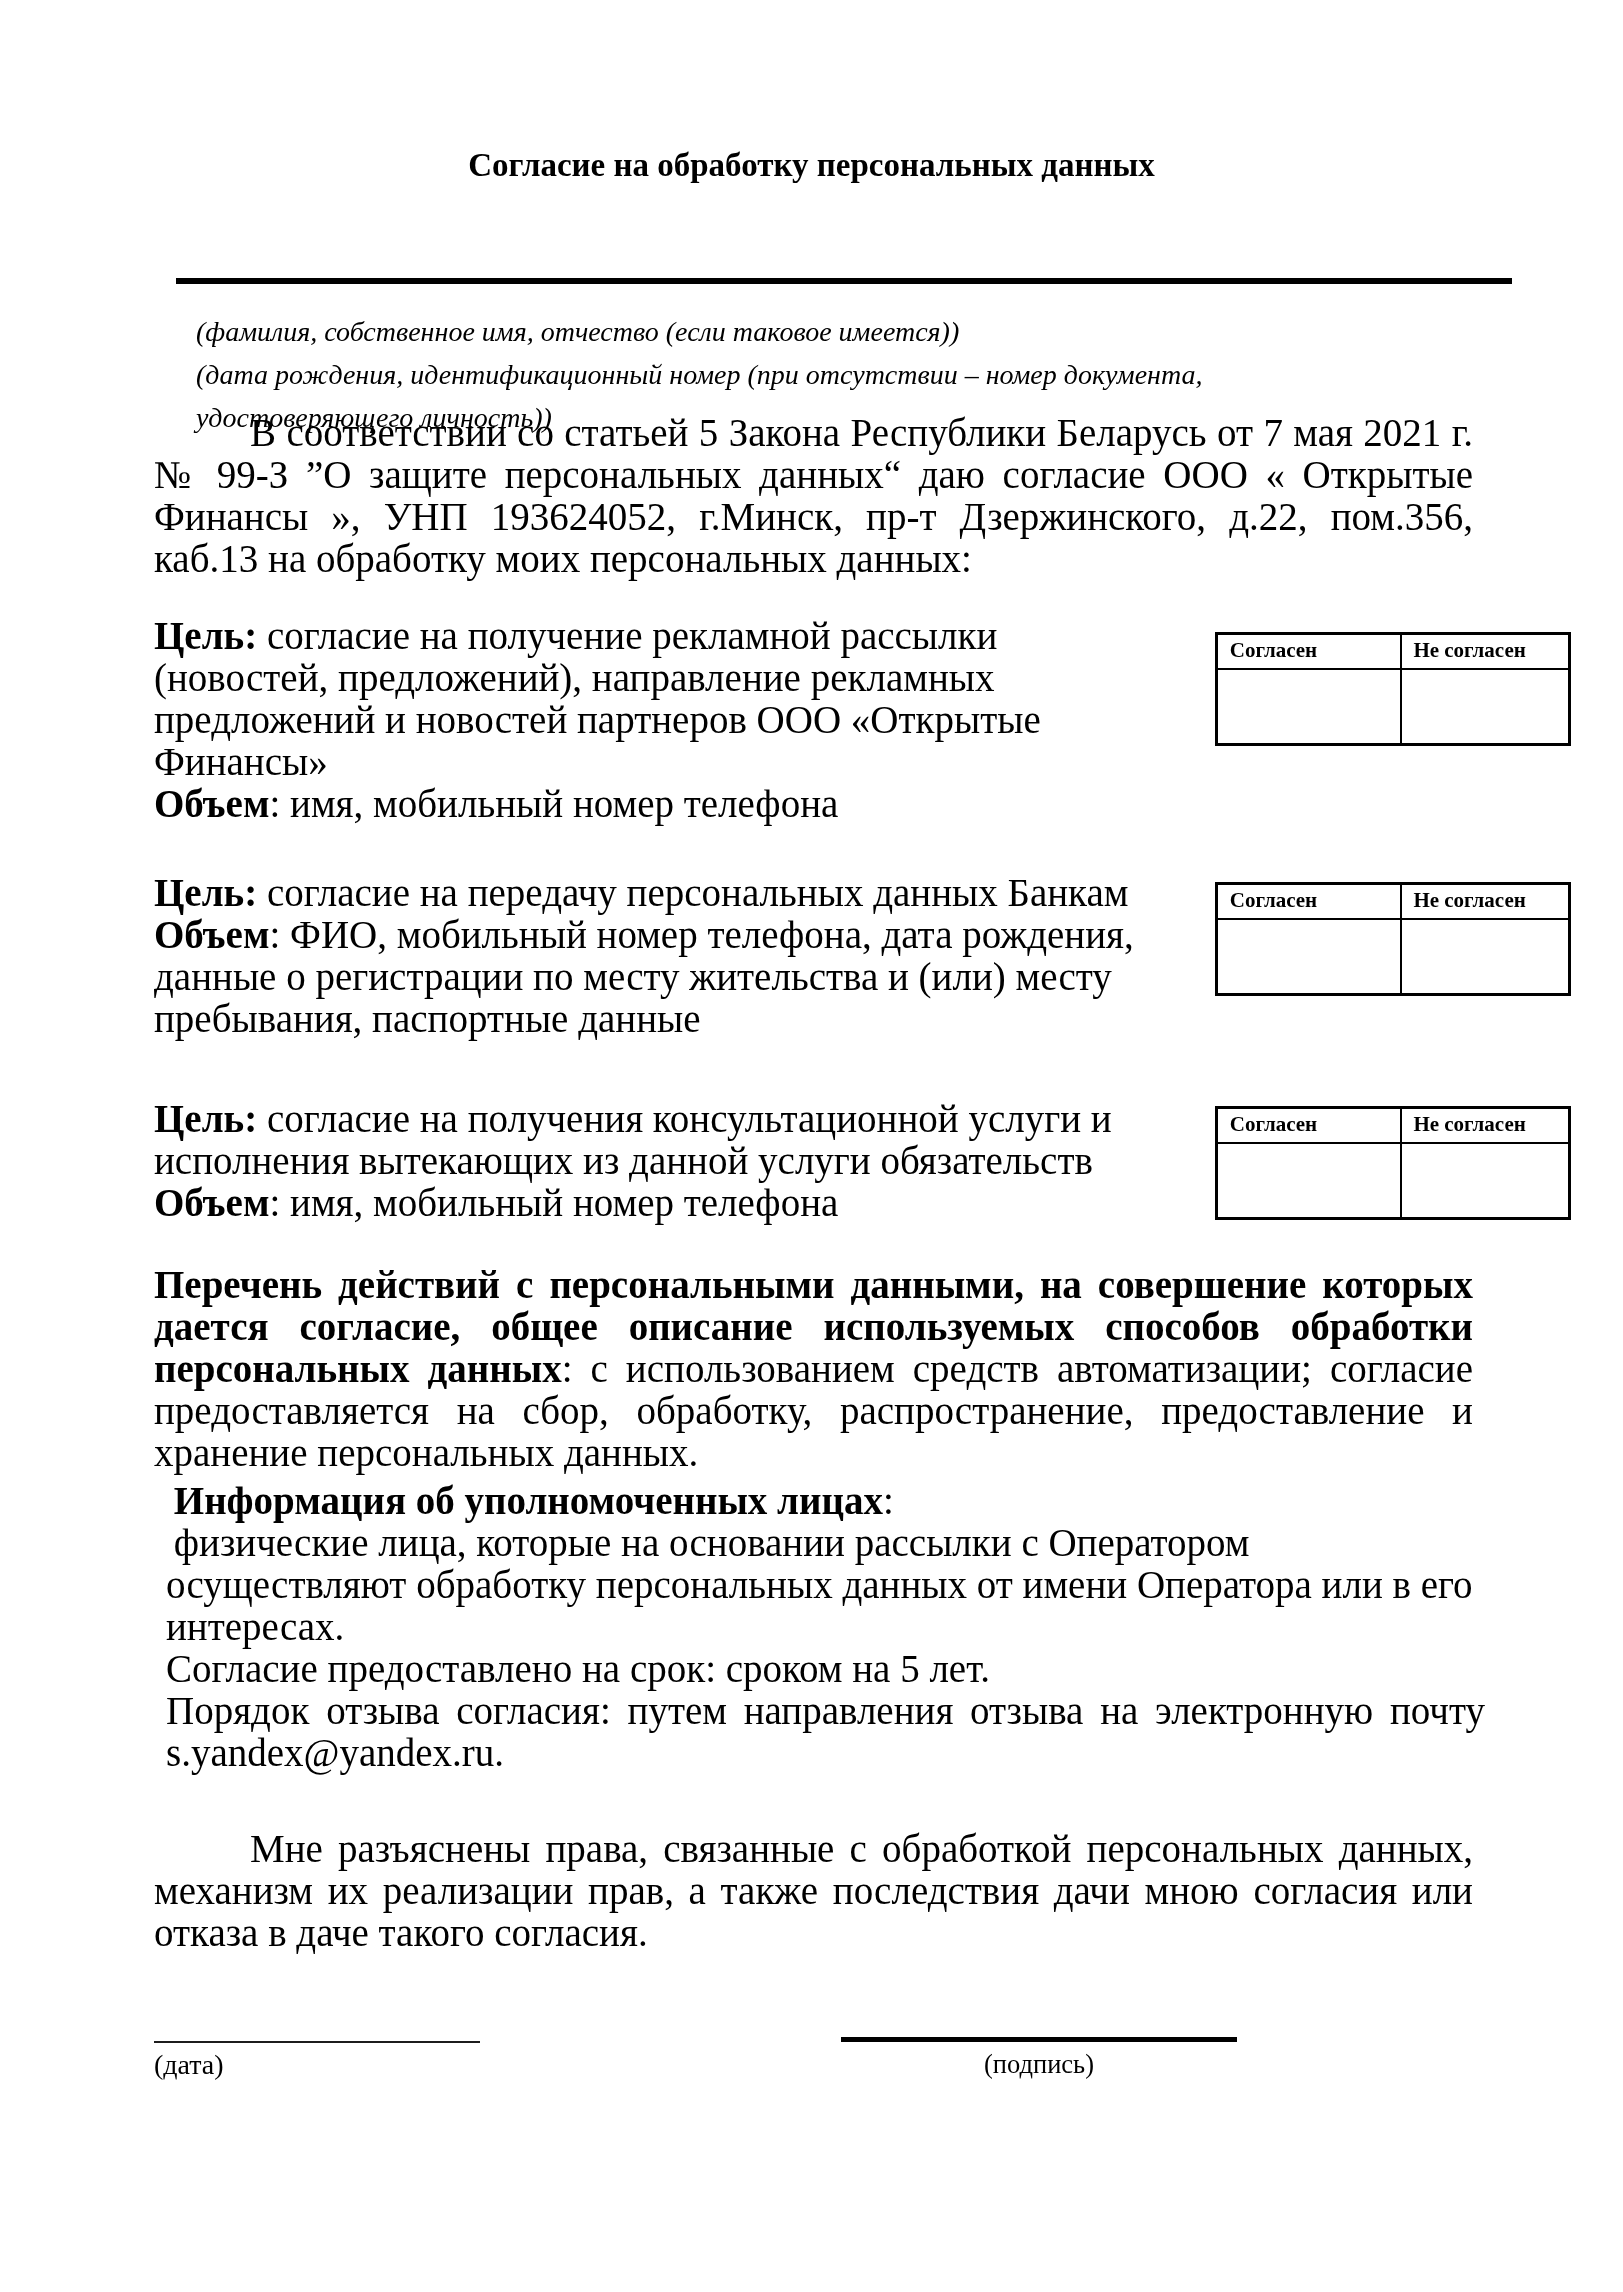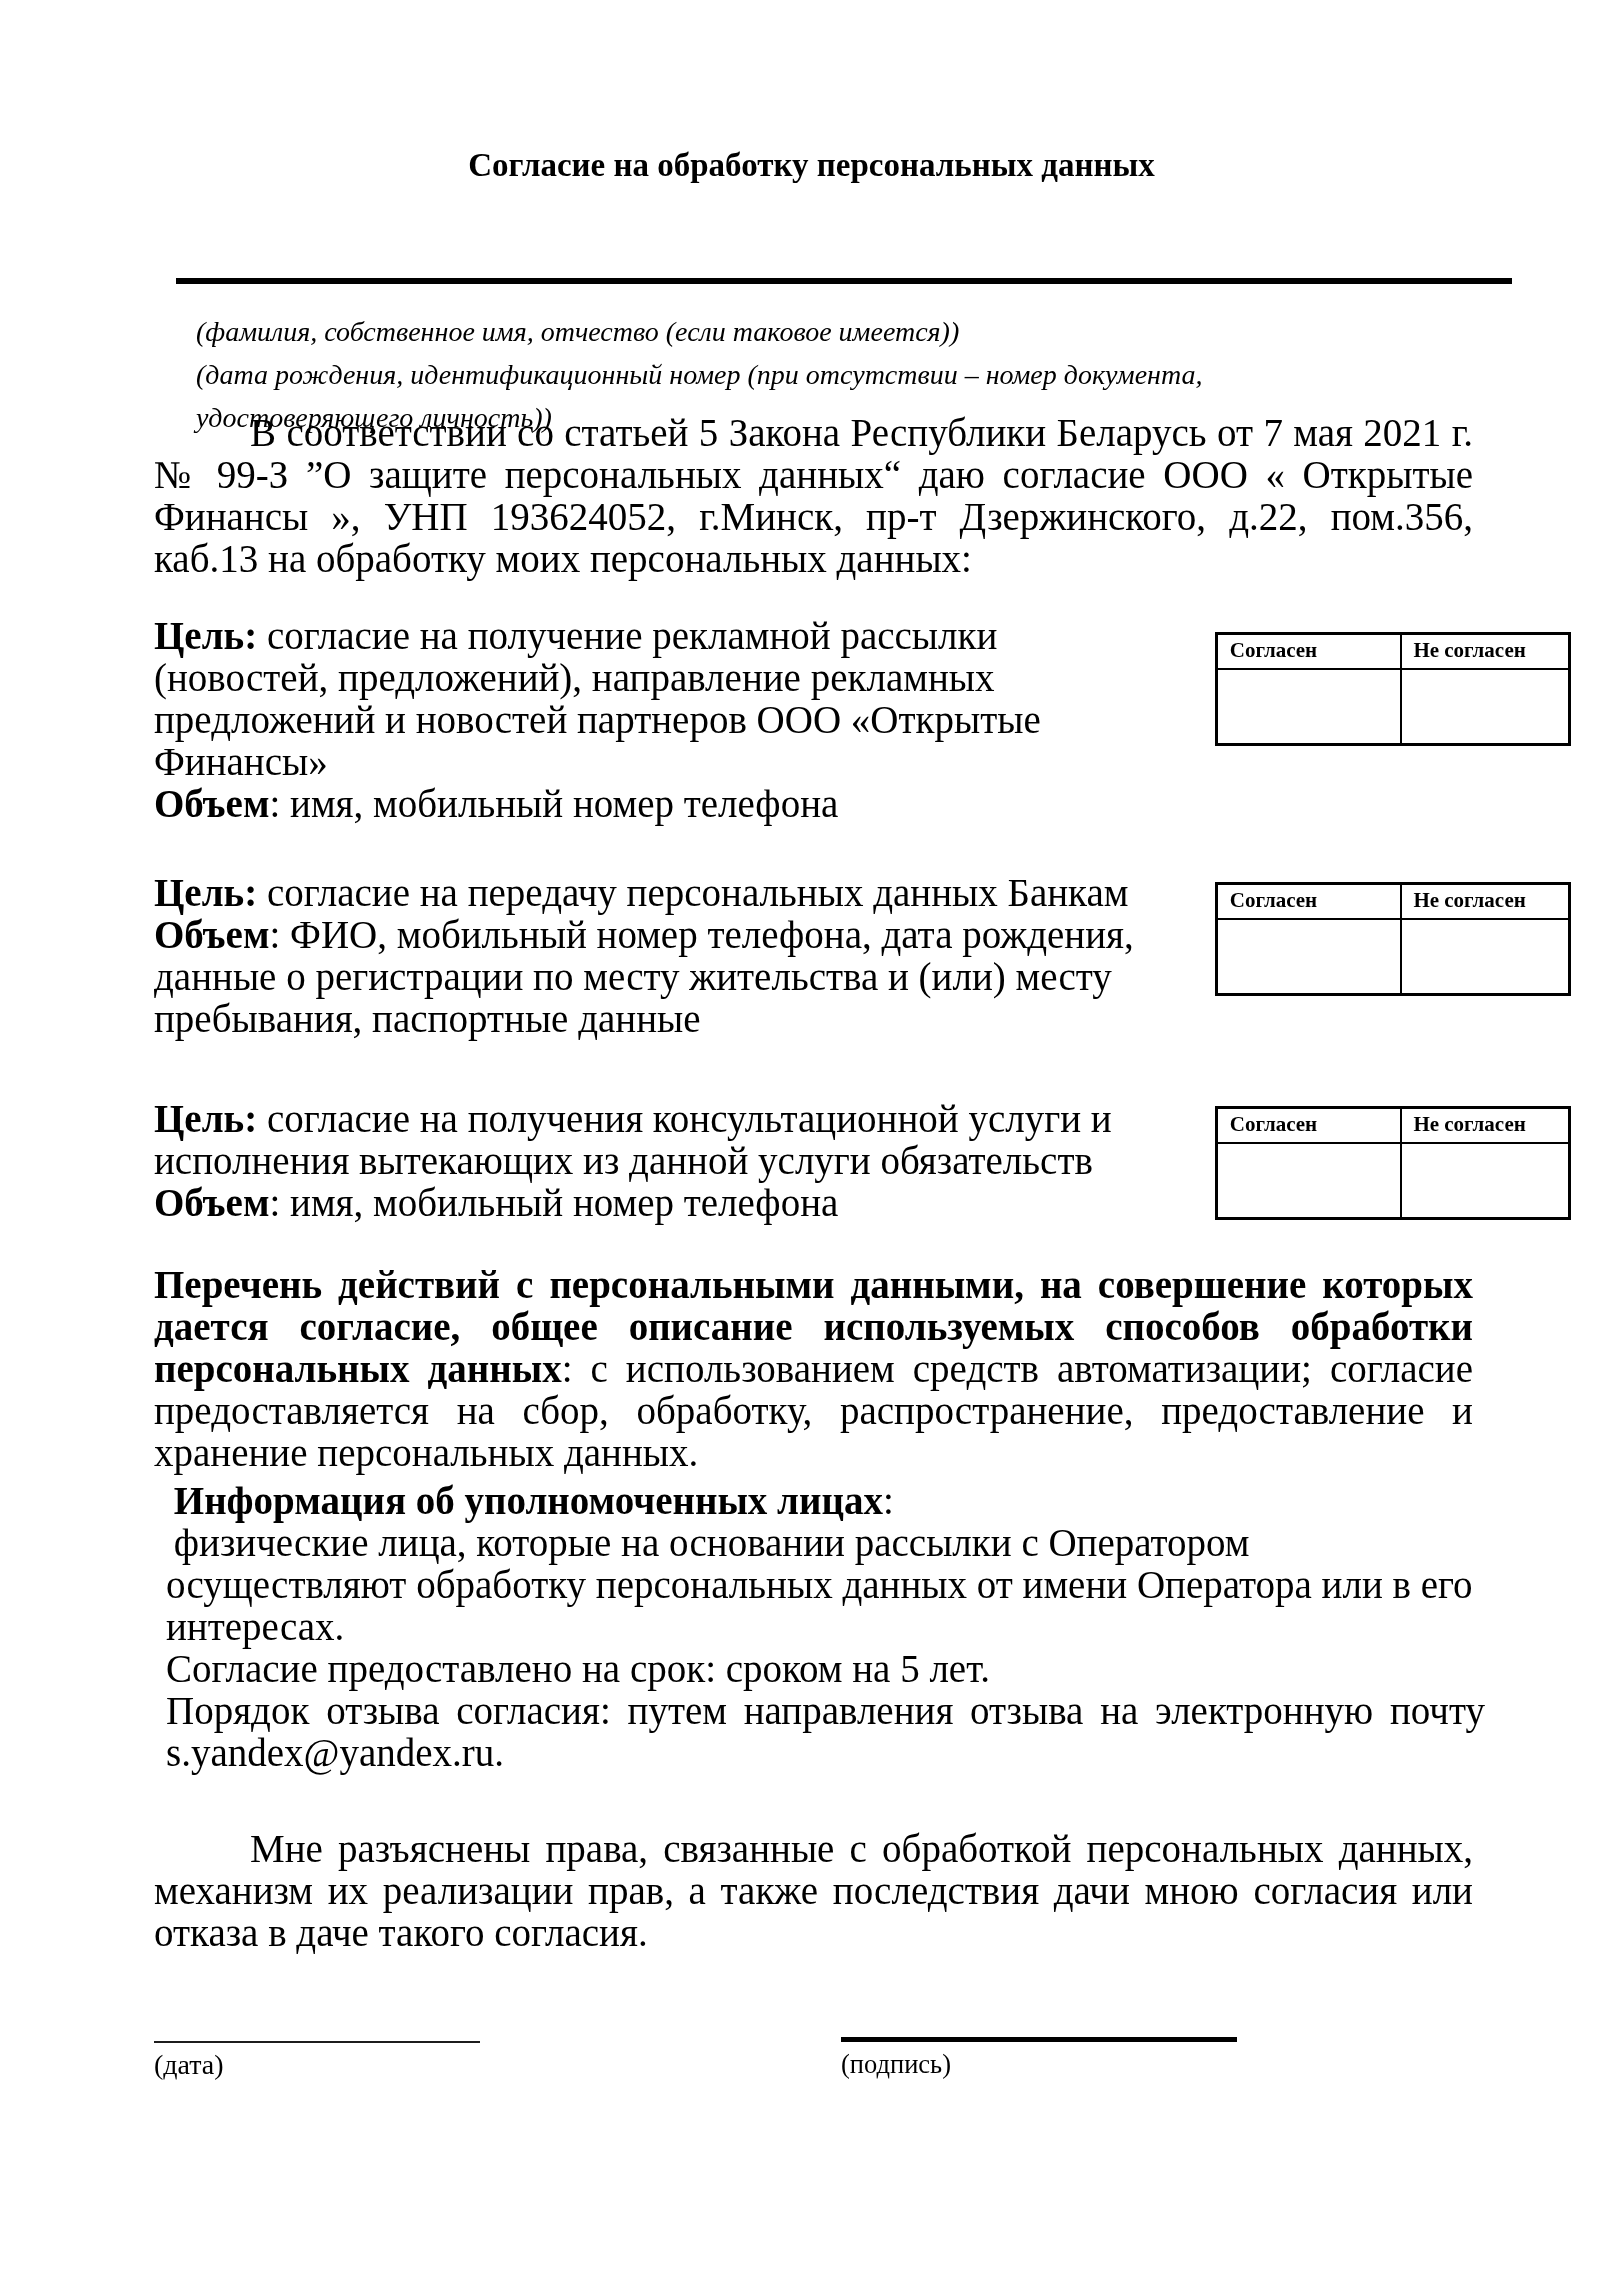--- a/index.html
+++ b/index.html
@@ -48,21 +48,21 @@
   .t2 { top:882px; }
   .t3 { top:1106px; }
   .actions { top:1264px; left:154px; width:1319px; text-align:justify; }
   .authorized { top:1480px; left:166px; width:1319px; text-align:left; }
   .indent8 { text-indent:7.8px; }
   .just-full { text-align:justify; text-align-last:justify; }
   .rights { top:1828px; left:154px; width:1319px; text-align:justify; text-indent:96px; }
   .date-line { top:2041px; left:154px; width:326px; height:2px; background:#1c1c1c; }
   .date-caption { top:2049px; left:154px; width:326px; font-size:28px; }
   .sign-line { top:2037px; left:841px; width:396px; height:4.9px; background:#000; }
-  .sign-caption { top:2049px; left:841px; width:396px; text-align:left; font-size:26.5px; }
+  .sign-caption { top:2049px; left:841px; width:396px; text-align:center; font-size:26.5px; }
 </style>
 </head>
 <body>
 
 <div class="page">
 
   <div class="abs title">Согласие на обработку персональных данных</div>
 
   <div class="abs name-line"></div>
 

